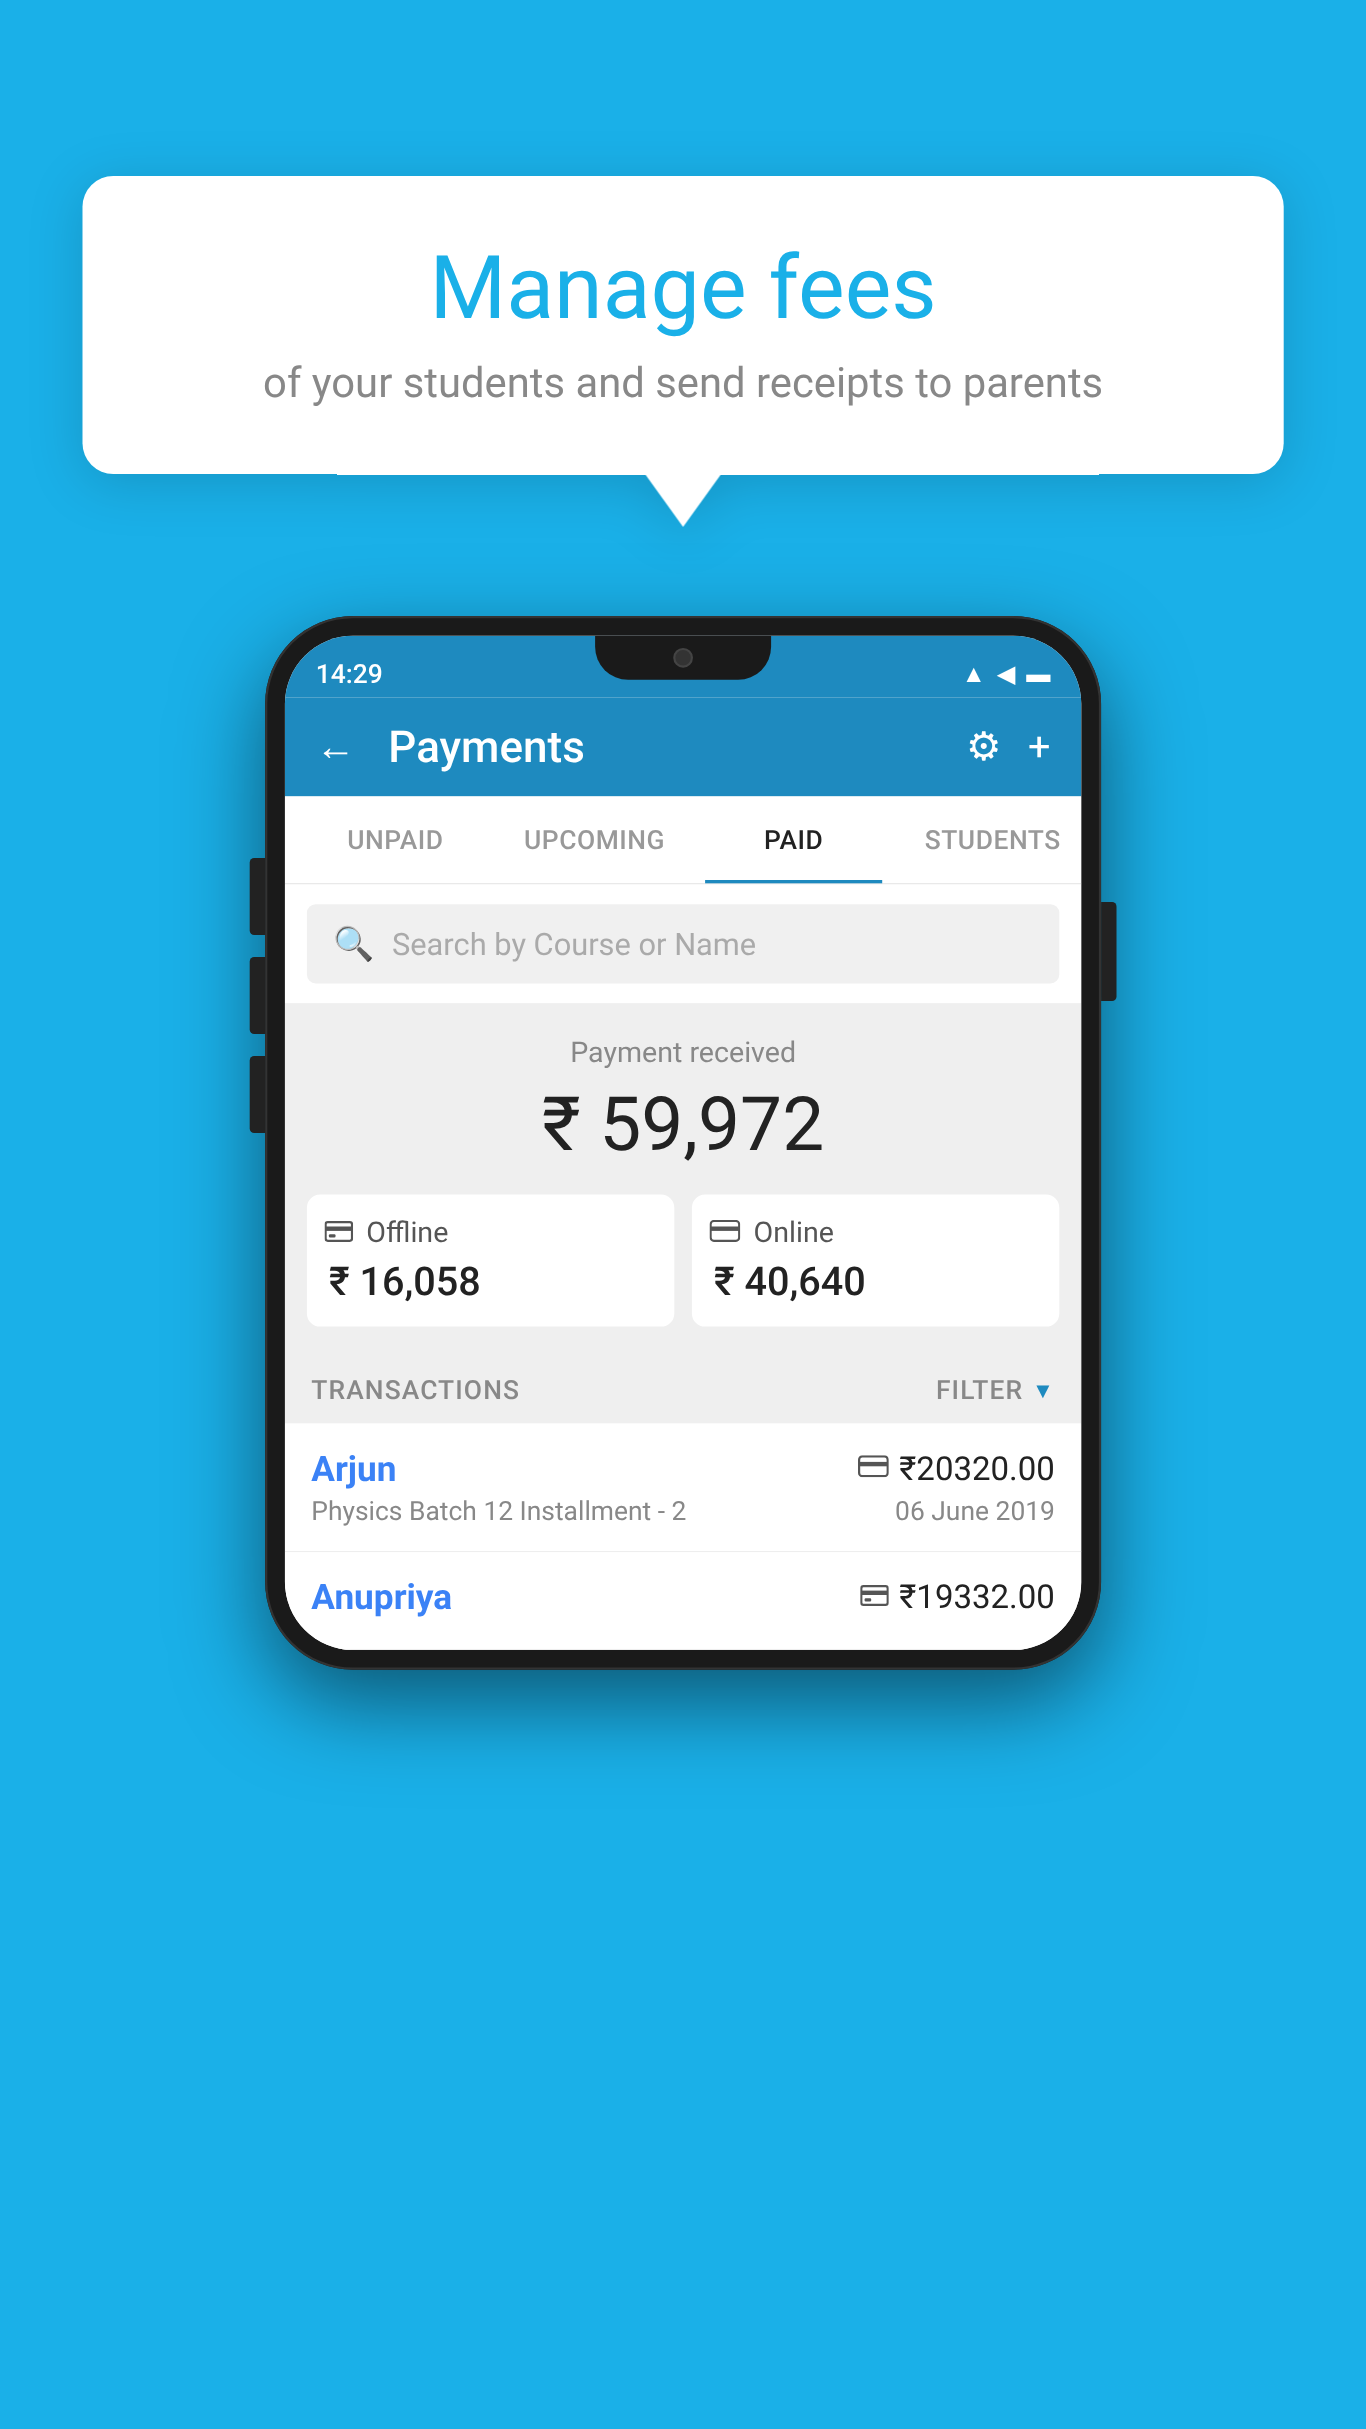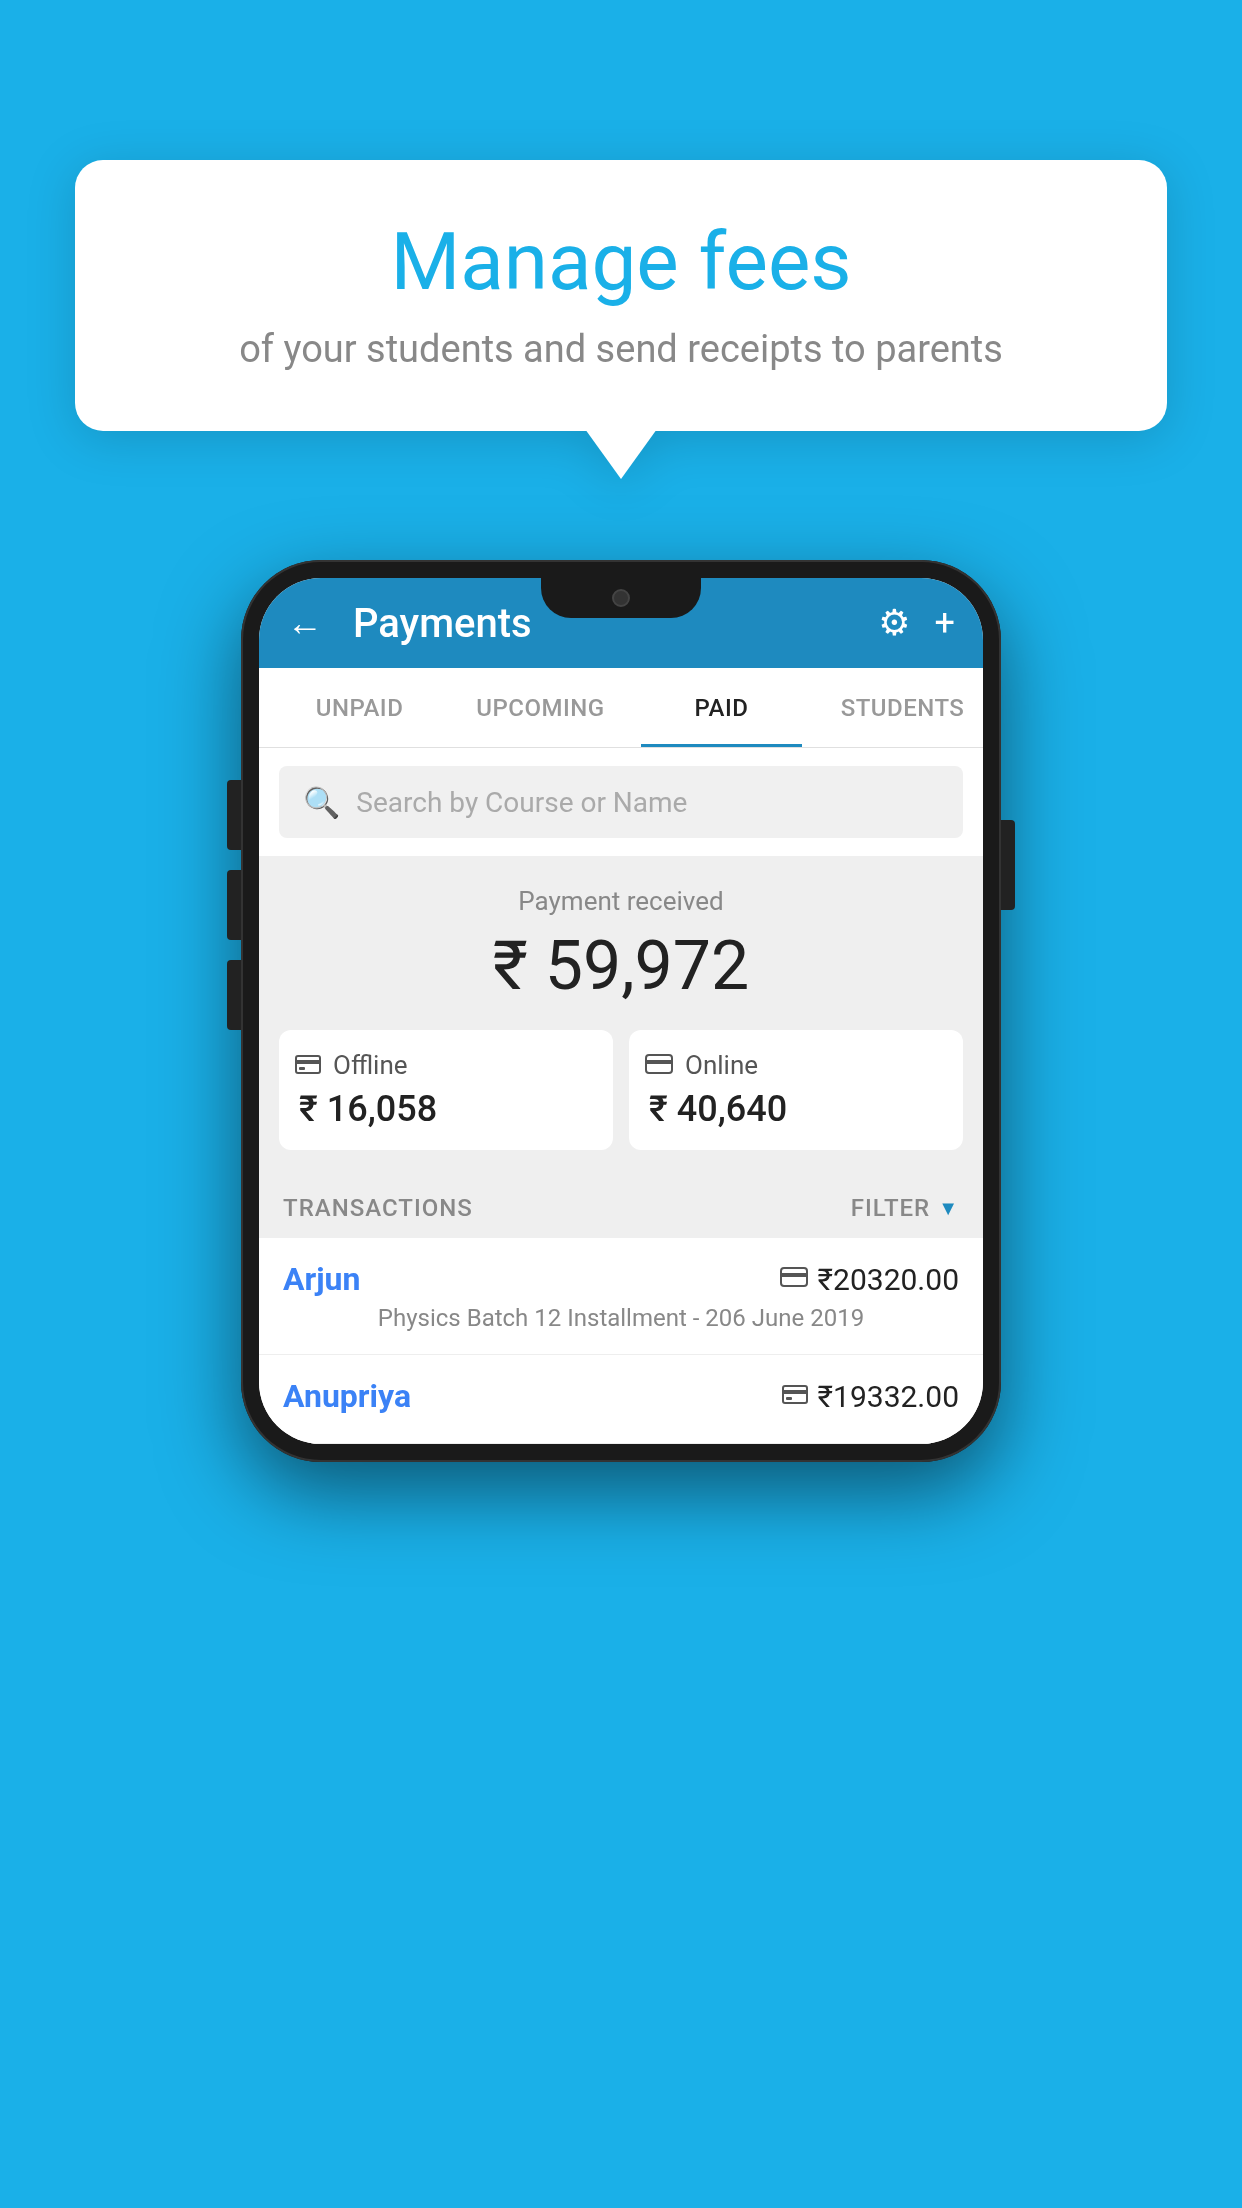--- a/index.html
+++ b/index.html
@@ -366,21 +366,21 @@
     }
 
     .transaction-amount {
       font-size: 30px;
       color: #222;
       font-weight: 400;
     }
 
     .transaction-row-bottom {
       display: flex;
-      justify-content: center;
+      justify-content: space-between;
       align-items: center;
     }
 
     .transaction-course {
       font-size: 24px;
       color: #888;
     }
 
     .transaction-date {
       font-size: 24px;
@@ -398,20 +398,28 @@
   </div>
 
   <div class="phone-wrapper">
     <div class="phone-outer">
       <div class="phone-screen">
 
         <div class="notch">
           <div class="camera-dot"></div>
         </div>
 
+        <div class="status-bar" style="padding-top:14px;">
+          <span class="status-time">14:29</span>
+          <div class="status-icons">
+            <span style="color:white;font-size:22px;">▲</span>
+            <span style="color:white;font-size:22px;">◀</span>
+            <span style="color:white;font-size:22px;">▬</span>
+          </div>
+        </div>
 
         <div class="app-header">
           <span class="back-arrow">←</span>
           <span class="header-title">Payments</span>
           <div class="header-icons">
             <span class="header-icon">⚙</span>
             <span class="header-icon">+</span>
           </div>
         </div>
 

